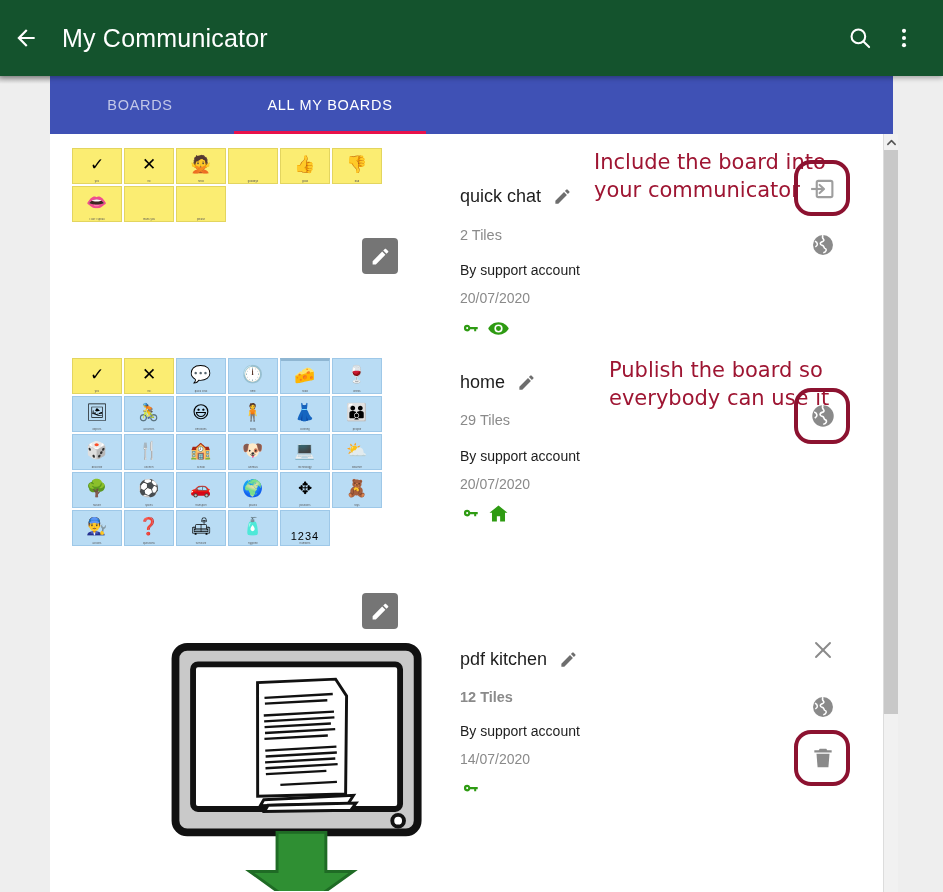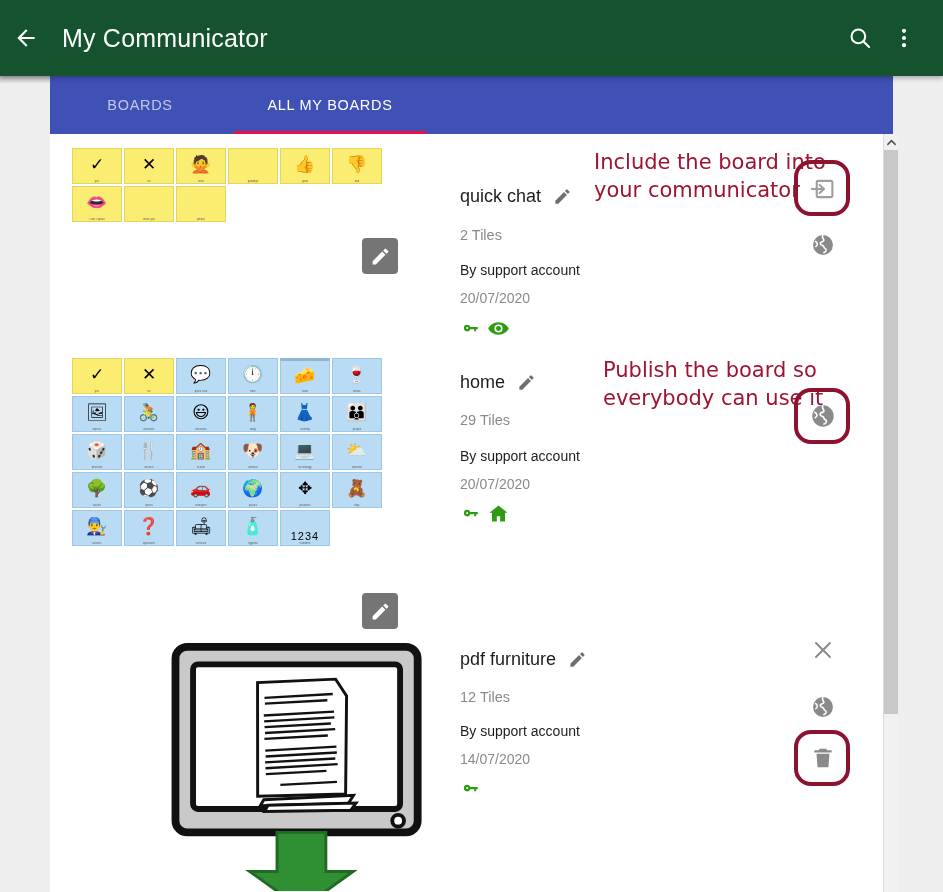--- a/index.html
+++ b/index.html
@@ -414,21 +414,21 @@
       <div class="bdate" style="left:50px;top:132px;">20/07/2020</div>
       <div class="statusicons" style="left:50px;top:158px;">
         <svg width="23" height="23" viewBox="0 0 24 24">
           <path d="M7.5 8.2a3.4 3.4 0 1 0 0 6.8 3.4 3.4 0 0 0 3.2-2.3h4.1v2.1h2.1v-2.1h1.6v-2.2h-7.8A3.4 3.4 0 0 0 7.5 8.2zm0 2.3a1.1 1.1 0 1 1 0 2.2 1.1 1.1 0 0 1 0-2.2z" fill="#2e9b12"></path>
         </svg>
         <svg width="23" height="23" viewBox="0 0 24 24">
           <path d="M12 3.6 2.6 11.3h2.6v9h5.1v-5.3h3.4v5.3h5.1v-9h2.6z" fill="#2e9b12"></path>
         </svg>
       </div>
 
-      <div class="annotation" style="left:193px;top:12px;">Publish the board so
+      <div class="annotation" style="left:199px;top:12px;">Publish the board so
 everybody can use it</div>
 
       <div class="actionbtn" style="left:396px;top:55px;">
         <svg width="28" height="28" viewBox="0 0 24 24">
           <circle cx="12" cy="12" r="9.2" fill="#8a8a8a"></circle>
           <path d="M12 2.8c-.9 1.6-.4 2.9.5 3.9.7.8.3 1.8-.7 2-1.2.3-2.4.9-2.3 2.2.1 1.3 1.6 1.2 2.6 1.8 1 .6.5 2 1.7 2.4 1 .3 1.4 1.2 1 2.2-.4 1-1.5 1.7-2.6 1.8" fill="none" stroke="#ffffff" stroke-width="1.4"></path>
           <path d="M4.5 8.6c1.5.5 2.2 1.4 2.3 2.6.1 1.4-1 1.9-1.9 2.5" fill="none" stroke="#ffffff" stroke-width="1.4"></path>
         </svg>
       </div>
       <div class="ann-ring" style="left:384px;top:44px;"></div>
@@ -460,28 +460,28 @@
             <line x1="112" y1="146" x2="170" y2="147"></line>
           </g>
         </g>
         <circle cx="236" cy="184" r="6" fill="#ffffff" stroke="#111111" stroke-width="4"></circle>
         <path d="M112 196 h50 v40 h28 L137 274 L84 236 h28 z" fill="#2f8f33" stroke="#1f6b25" stroke-width="3"></path>
       </svg>
     </div>
 
     <div class="meta">
       <div class="bname" style="left:50px;top:30px;">
-        <span>pdf furniture</span>
+        <span>pdf kitchen</span>
         <span class="pencil">
           <svg width="19" height="19" viewBox="0 0 24 24">
             <path d="M3 17.3V21h3.7L17.6 10.1l-3.7-3.7L3 17.3zM20.7 7.1c.4-.4.4-1 0-1.4l-2.4-2.4c-.4-.4-1-.4-1.4 0l-1.8 1.8 3.7 3.7 1.9-1.7z" fill="#6e6e6e"></path>
           </svg>
         </span>
       </div>
-      <div class="tiles-count" style="left:50px;top:70px;">12 Tiles</div>
+      <div class="tiles-count" style="left:50px;top:70px;font-weight:bold;">12 Tiles</div>
       <div class="byline" style="left:50px;top:104px;">By support account</div>
       <div class="bdate" style="left:50px;top:132px;">14/07/2020</div>
       <div class="statusicons" style="left:50px;top:158px;">
         <svg width="23" height="23" viewBox="0 0 24 24">
           <path d="M7.5 8.2a3.4 3.4 0 1 0 0 6.8 3.4 3.4 0 0 0 3.2-2.3h4.1v2.1h2.1v-2.1h1.6v-2.2h-7.8A3.4 3.4 0 0 0 7.5 8.2zm0 2.3a1.1 1.1 0 1 1 0 2.2 1.1 1.1 0 0 1 0-2.2z" fill="#2e9b12"></path>
         </svg>
       </div>
 
 
       <div class="actionbtn" style="left:396px;top:14px;">

